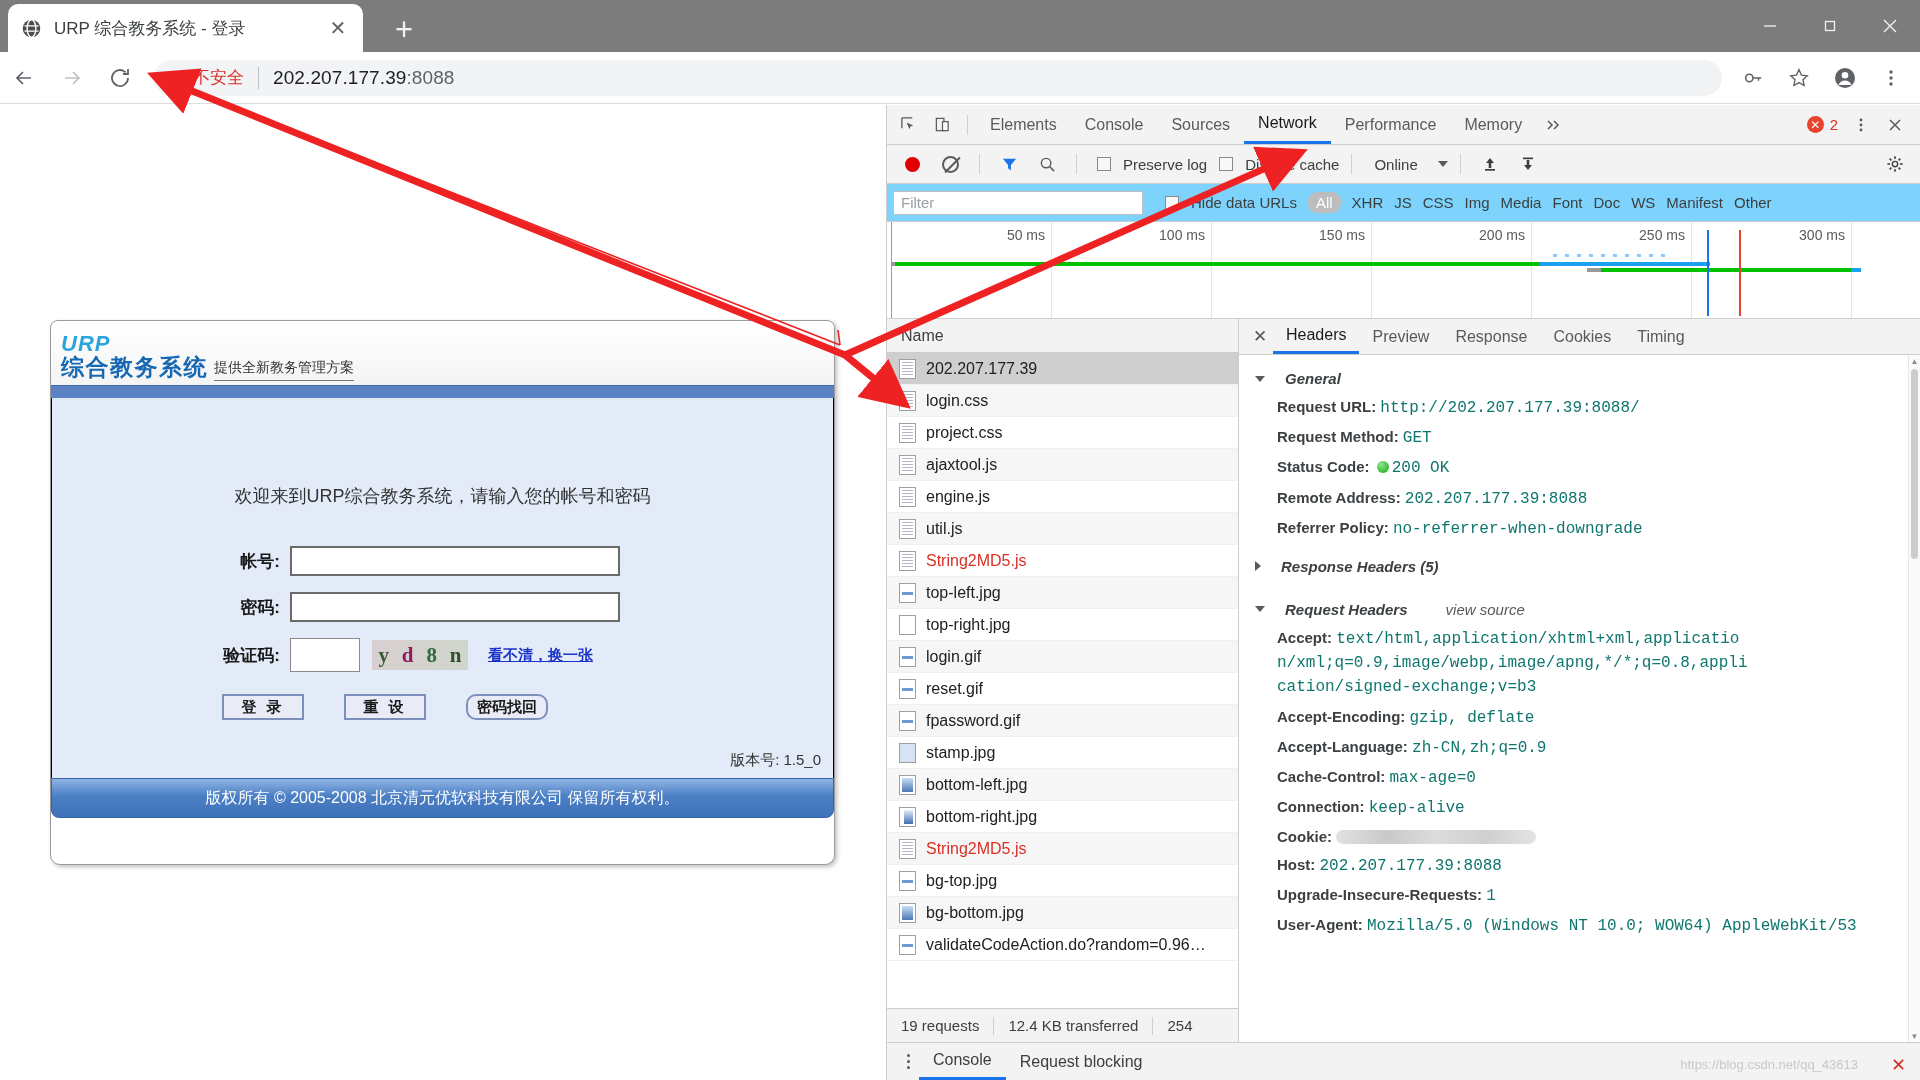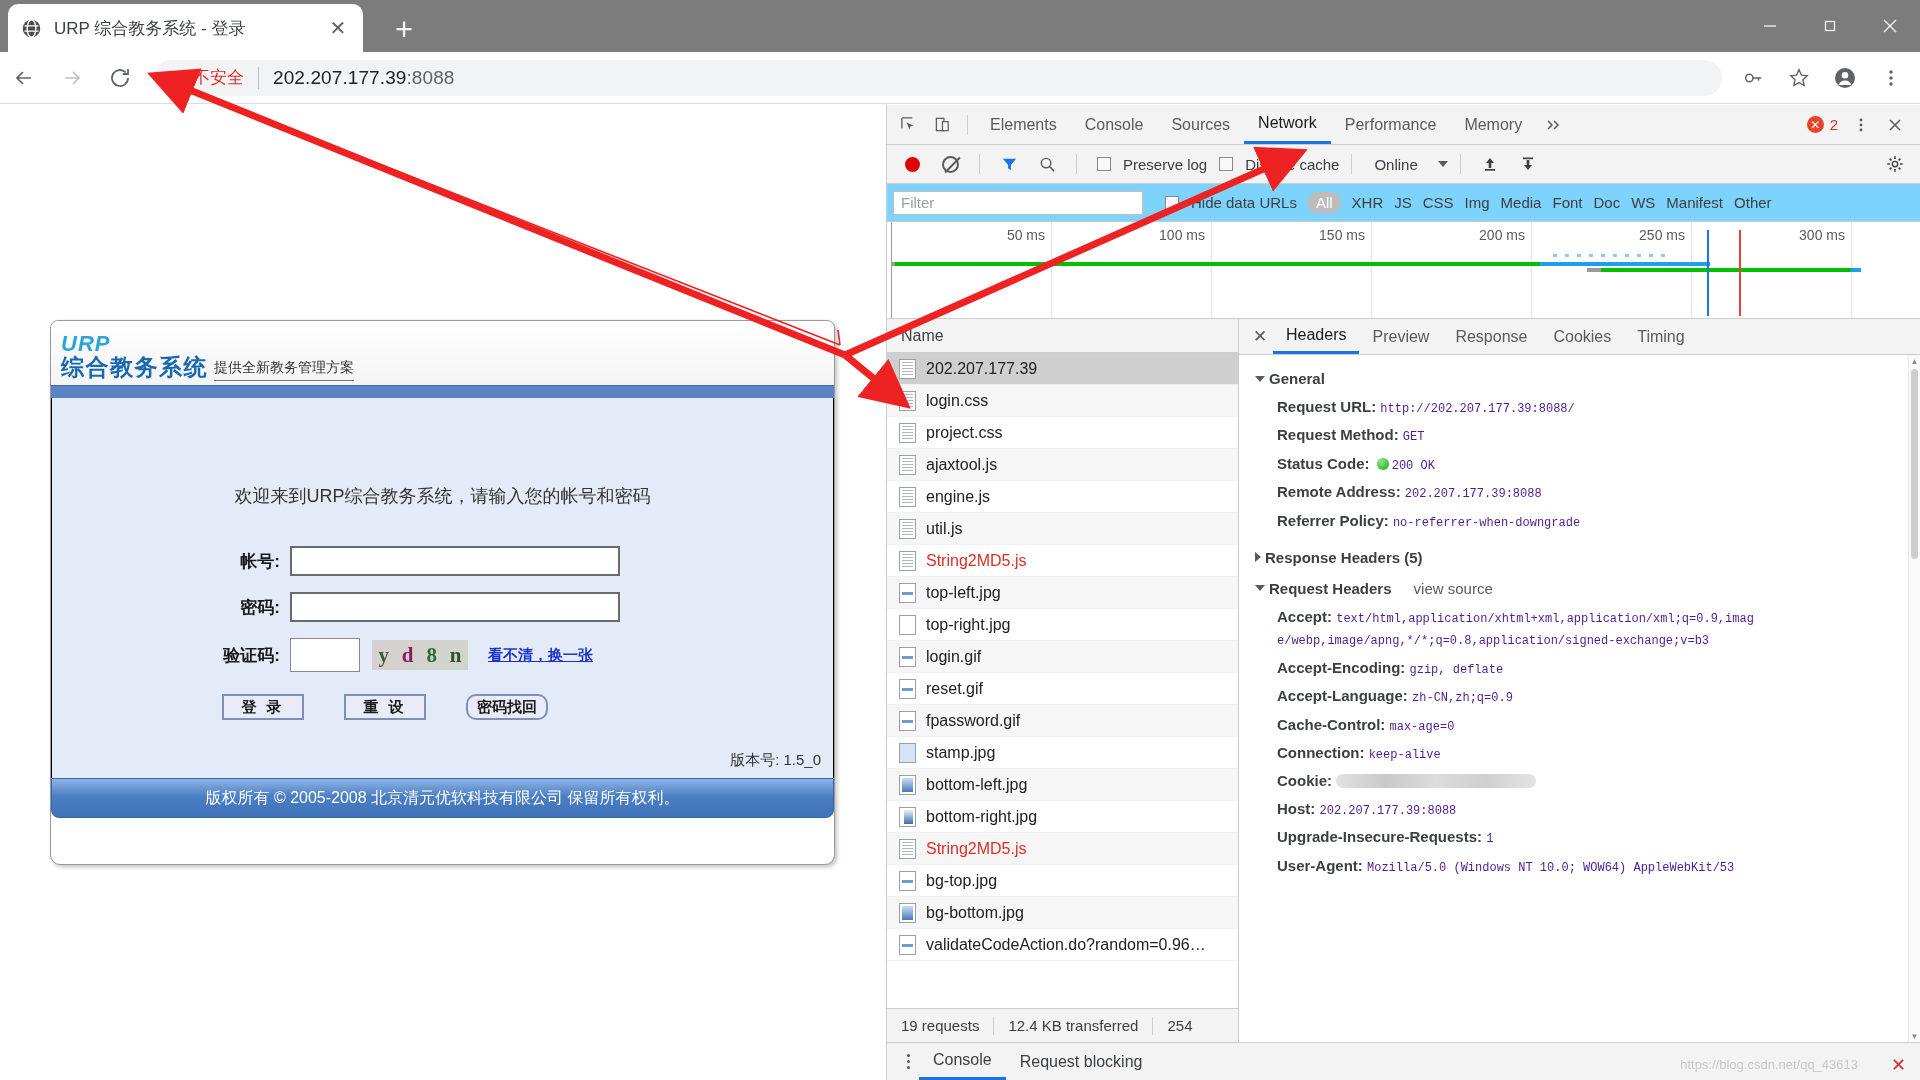--- a/index.html
+++ b/index.html
@@ -237,29 +237,29 @@
   .detail-tabs { height:36px; background:#f3f3f3; border-bottom:1px solid #cdcdcd;
     display:flex; align-items:center; padding-left:8px; flex:0 0 auto; }
   .dclose { width:26px; height:26px; display:flex; align-items:center;
     justify-content:center; color:#5a5a5a; font-size:17px; }
   .dtab { padding:0 13px; height:35px; display:flex; align-items:center;
     font-size:16px; color:#5a5a5a; }
   .dtab.active { color:#1a1a1a; border-bottom:3px solid #1a73e8; }
   .detail-body { flex:1 1 auto; overflow:hidden; padding:12px 0 0 16px;
     position:relative; }
   .sec-title { font-size:15px; font-weight:bold; color:#3c4043; margin:3px 0 6px;
-    display:flex; align-items:center; gap:4px; }
+    display:flex; align-items:center; gap:20px;font-style:italic; }
   .tri-down { width:0;height:0;border-left:5px solid transparent;
     border-right:5px solid transparent;border-top:6px solid #5a5a5a; }
   .tri-right { width:0;height:0;border-top:5px solid transparent;
     border-bottom:5px solid transparent;border-left:6px solid #5a5a5a; }
   .hrow { padding:3px 0 3px 22px; font-size:15px; line-height:1.45;
     word-break:break-all; }
   .hkey { font-weight:bold; color:#3c4043; }
-  .hval { font-family:"Liberation Mono", monospace; color:#4c1d95; font-size:12px; }
+  .hval { font-family:"Liberation Mono", monospace; color:#0f766e; font-size:16px; }
   .greendot { display:inline-block; width:12px; height:12px; border-radius:50%;
     background:radial-gradient(circle at 35% 30%, #8ae68a, #13a813);
     vertical-align:-1px; margin:0 3px; }
   .viewsrc { font-weight:normal; color:#5a5a5a; margin-left:18px; font-size:15px; }
   .redacted { display:inline-block; width:200px; height:14px; border-radius:7px;
     background:linear-gradient(90deg,#e2e2e2,#c9c9c9,#dcdcdc,#cfcfcf,#e4e4e4);
     vertical-align:-2px; }
   .scrollbar { position:absolute; right:0; top:0; bottom:0; width:12px;
     background:#fafafa; border-left:1px solid #e8e8e8; }
   .sb-arrow { height:12px; display:flex; align-items:center; justify-content:center;
@@ -680,21 +680,21 @@
           <div class="hrow"><span class="hkey">Request Method:</span> <span class="hval">GET</span></div>
           <div class="hrow"><span class="hkey">Status Code:</span> <span class="greendot"></span><span class="hval">200 OK</span></div>
           <div class="hrow"><span class="hkey">Remote Address:</span> <span class="hval">202.207.177.39:8088</span></div>
           <div class="hrow"><span class="hkey">Referrer Policy:</span> <span class="hval">no-referrer-when-downgrade</span></div>
 
           <div class="sec-title" style="margin-top:14px;">
             <span class="tri-right"></span>
             <span>Response Headers (5)</span>
           </div>
 
-          <div class="sec-title" style="margin-top:14px;align-items:center;">
+          <div class="sec-title" style="margin-top:26px;align-items:center;">
             <span class="tri-down"></span>
             <span>Request Headers</span>
             <span class="viewsrc">view source</span>
           </div>
           <div class="hrow" style="max-width:500px;"><span class="hkey">Accept:</span> <span class="hval">text/html,application/xhtml+xml,application/xml;q=0.9,image/webp,image/apng,*/*;q=0.8,application/signed-exchange;v=b3</span></div>
           <div class="hrow"><span class="hkey">Accept-Encoding:</span> <span class="hval">gzip, deflate</span></div>
           <div class="hrow"><span class="hkey">Accept-Language:</span> <span class="hval">zh-CN,zh;q=0.9</span></div>
           <div class="hrow"><span class="hkey">Cache-Control:</span> <span class="hval">max-age=0</span></div>
           <div class="hrow"><span class="hkey">Connection:</span> <span class="hval">keep-alive</span></div>
           <div class="hrow"><span class="hkey">Cookie:</span> <span class="redacted"></span></div>

